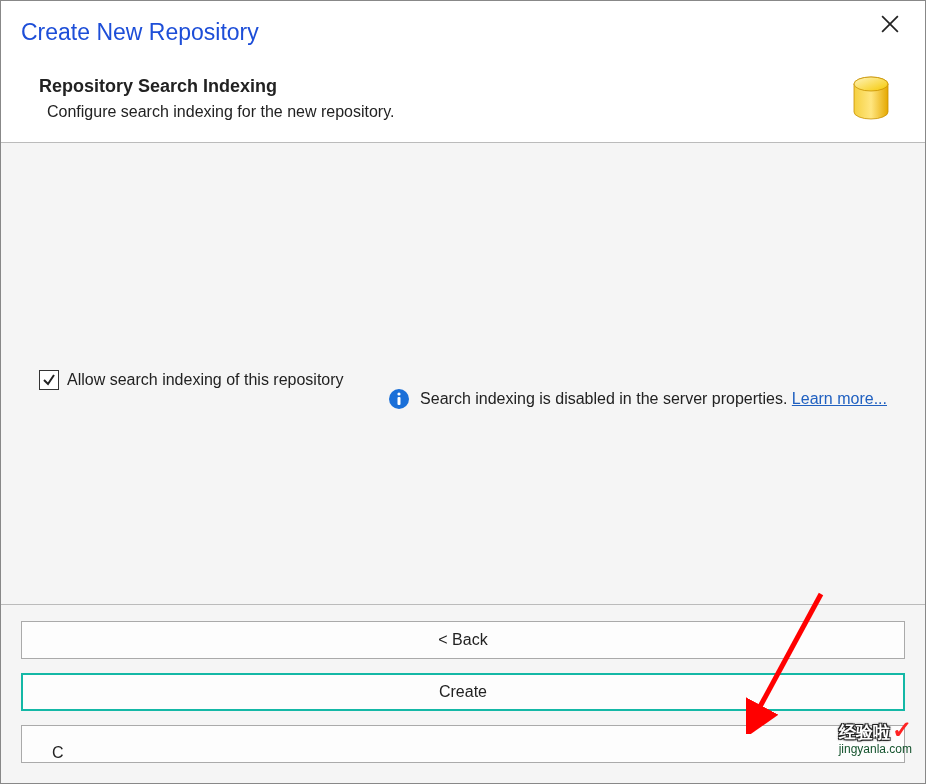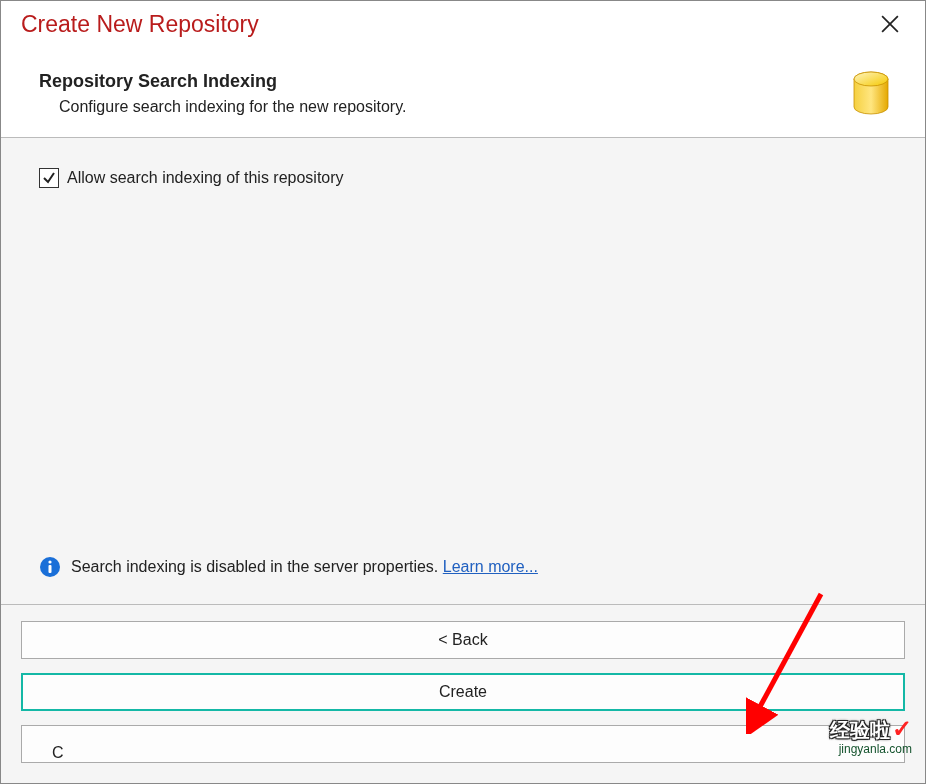--- a/index.html
+++ b/index.html
@@ -25,21 +25,22 @@
     .titlebar {
       display: flex;
       justify-content: space-between;
       align-items: flex-start;
       padding: 10px 18px 18px 20px;
       background: #fff;
     }
     .titlebar-title {
       font-size: 23px;
       font-weight: 400;
-      color: #b91c1c;
+      color: #1d4ed8;
+      margin-top: 8px;
     }
     .close-btn {
       font-size: 22px;
       color: #333;
       cursor: pointer;
       padding: 4px 8px;
       font-weight: 300;
       line-height: 1;
     }
     .header-section {
@@ -55,34 +56,34 @@
     }
     .header-title {
       font-size: 18px;
       font-weight: 700;
       color: #222;
       margin-bottom: 6px;
     }
     .header-subtitle {
       font-size: 16px;
       color: #222;
-      margin-left: 20px;
+      margin-left: 8px;
     }
     .header-icon {
       width: 48px;
       height: 48px;
       margin-right: 8px;
       margin-top: -2px;
     }
     .content-area {
       flex: 1;
       background: #f5f5f5;
       padding: 30px 38px 18px 38px;
       display: flex;
-      flex-direction: column;
+      flex-direction: row;
       border-bottom: 1px solid #bbb;
     }
     .checkbox-row {
       display: flex;
       align-items: center;
       gap: 8px;
     }
     .checkbox {
       width: 20px;
       height: 20px;
@@ -163,21 +164,21 @@
     }
     .watermark {
       position: absolute;
       right: 14px;
       bottom: 28px;
       z-index: 200;
       text-align: right;
       pointer-events: none;
     }
     .watermark-main {
-      font-size: 20px;
+      font-size: 17px;
       font-weight: 700;
       color: #fff;
       text-shadow: -1px -1px 0 #222, 1px -1px 0 #222, -1px 1px 0 #222, 1px 1px 0 #222, 0 0 3px #000;
       display: inline-block;
     }
     .watermark-check {
       color: #ff2222;
       font-size: 24px;
       font-weight: 700;
       margin-left: 2px;

